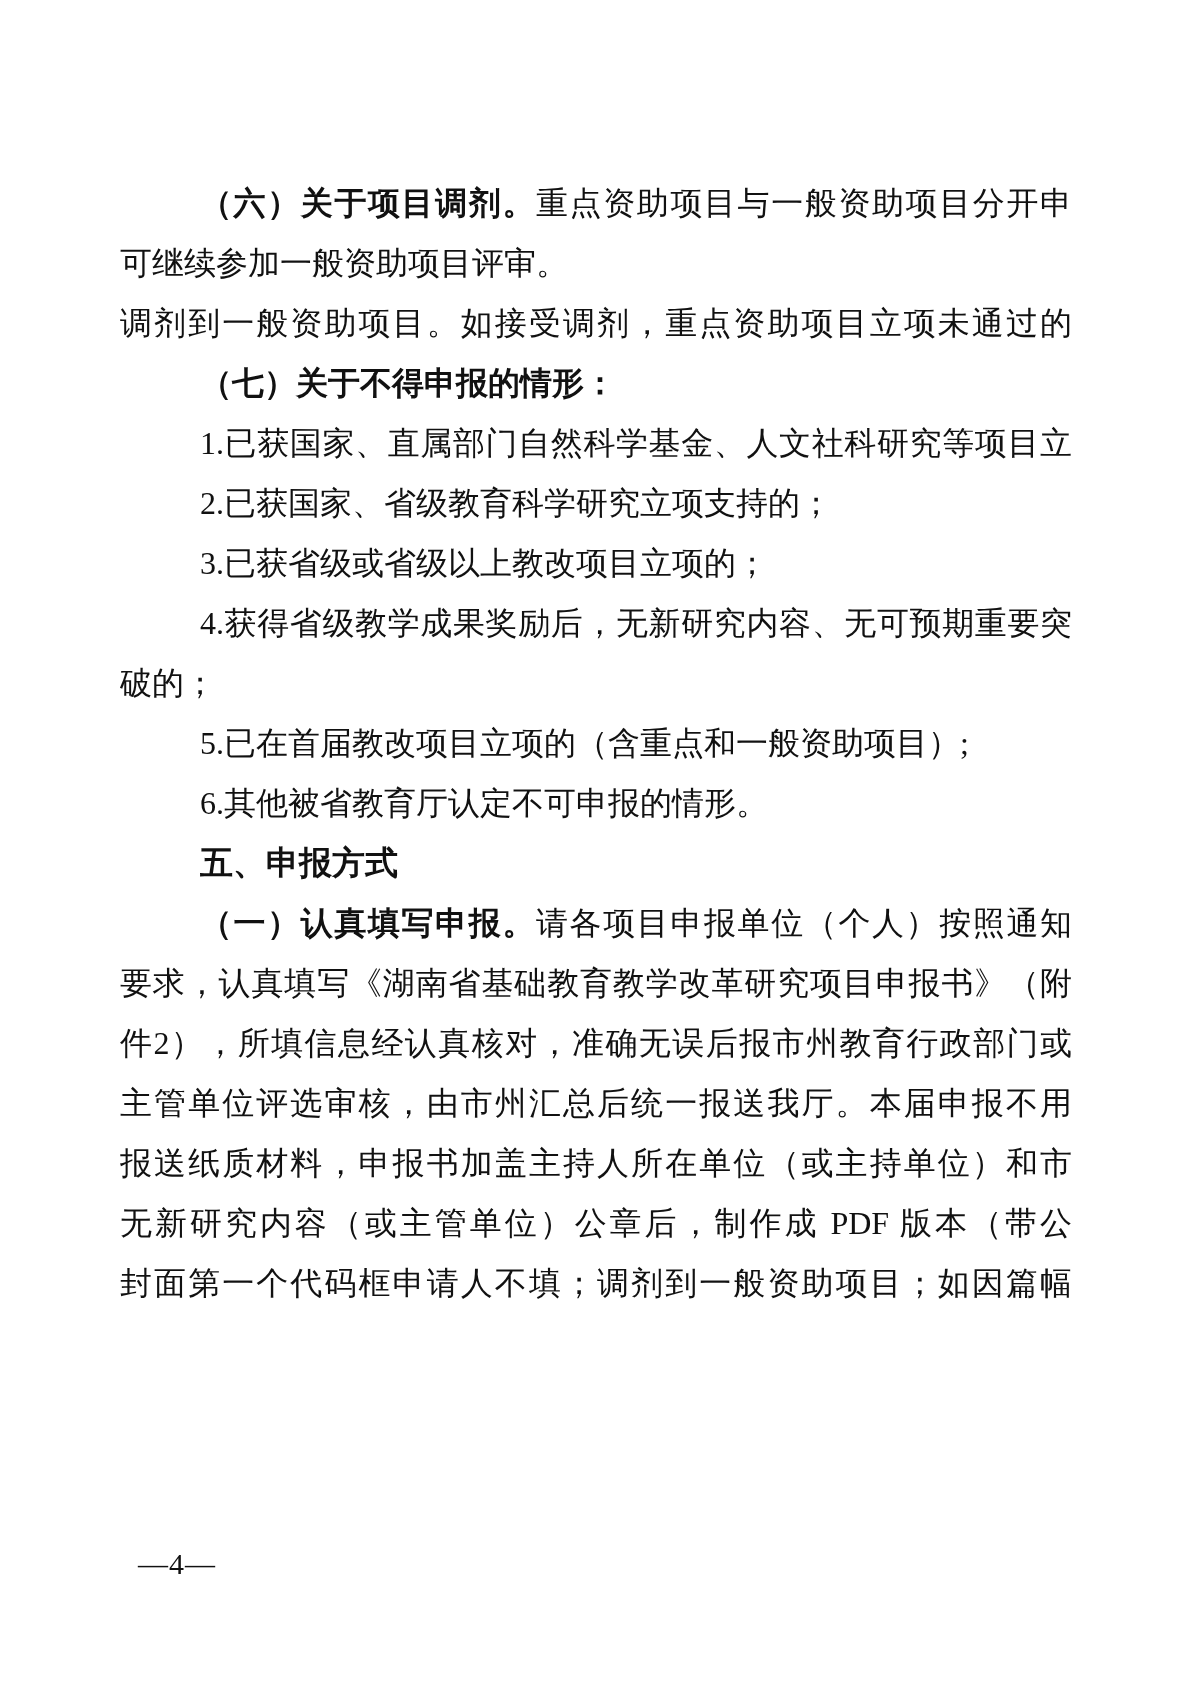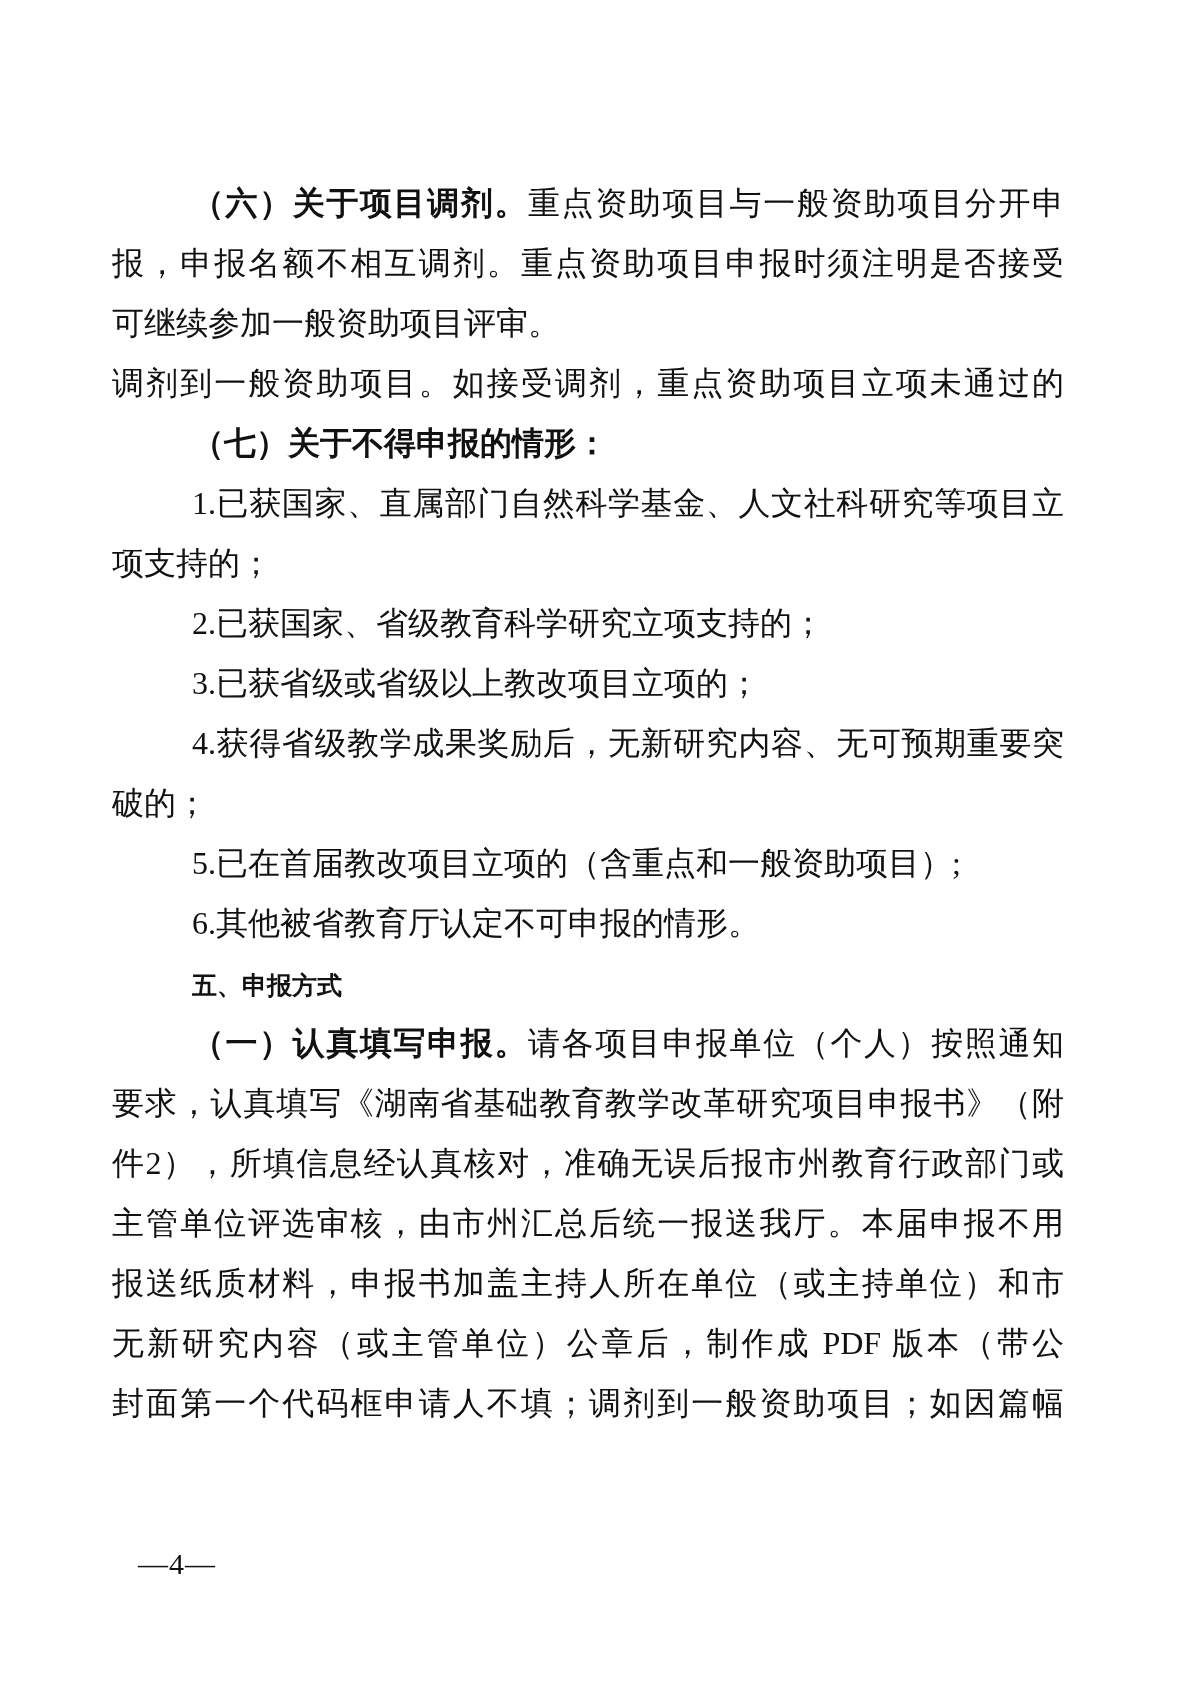--- a/index.html
+++ b/index.html
@@ -11,21 +11,21 @@
     position: relative;
     width: 1191px;
     height: 1684px;
     background: #ffffff;
     color: #111;
     font-family: "Liberation Serif", serif;
     overflow: hidden;
   }
   .text-block {
     position: absolute;
-    left: 112px;
+    left: 120px;
     top: 173px;
     width: 952px;
   }
   .line {
     height: 60px;
     line-height: 60px;
     font-size: 32px;
     overflow: hidden;
     text-align: left;
   }
@@ -51,45 +51,43 @@
   
   .seg-kai {
     font-family: "Liberation Serif", serif;
     font-weight: 600;
     text-align: center;
   }
   
   .seg-hei {
     font-family: Liberation Sans, sans-serif;
     font-weight: bold;
-    font-size: 25px;
+    font-size: 33px;
   }
   .page-number {
     position: absolute;
     left: 138px;
     top: 1548px;
     font-size: 30px;
     line-height: 32px;
     color: #111;
     font-family: "Liberation Serif", serif;
     letter-spacing: 1px;
   }
 </style>
 </head>
 <body>
 
 <div class="page">
   <div class="text-block">
       <div class="line indent justify"><span class="seg-kai">（六）关于项目调剂。</span><span class="seg-body">重点资助项目与一般资助项目分开申</span></div>
-      <div class="line justify"><span class="seg-body">报，申报名额不相互调剂。重点资助项目申报时须注明是否接受</span></div>
       <div class="line"><span class="seg-body">可继续参加一般资助项目评审。</span></div>
       <div class="line justify"><span class="seg-body">调剂到一般资助项目。如接受调剂，重点资助项目立项未通过的</span></div>
       <div class="line indent"><span class="seg-kai">（七）关于不得申报的情形：</span></div>
       <div class="line indent justify"><span class="seg-body">1.已获国家、直属部门自然科学基金、人文社科研究等项目立</span></div>
-      <div class="line"><span class="seg-body">项支持的；</span></div>
       <div class="line indent"><span class="seg-body">2.已获国家、省级教育科学研究立项支持的；</span></div>
       <div class="line indent"><span class="seg-body">3.已获省级或省级以上教改项目立项的；</span></div>
       <div class="line indent justify"><span class="seg-body">4.获得省级教学成果奖励后，无新研究内容、无可预期重要突</span></div>
       <div class="line"><span class="seg-body">破的；</span></div>
       <div class="line indent"><span class="seg-body">5.已在首届教改项目立项的（含重点和一般资助项目）;</span></div>
       <div class="line indent"><span class="seg-body">6.其他被省教育厅认定不可申报的情形。</span></div>
       <div class="line indent"><span class="seg-hei">五、申报方式</span></div>
       <div class="line indent justify"><span class="seg-kai">（一）认真填写申报。</span><span class="seg-body">请各项目申报单位（个人）按照通知</span></div>
       <div class="line justify"><span class="seg-body">要求，认真填写《湖南省基础教育教学改革研究项目申报书》（附</span></div>
       <div class="line justify"><span class="seg-body">件2），所填信息经认真核对，准确无误后报市州教育行政部门或</span></div>

